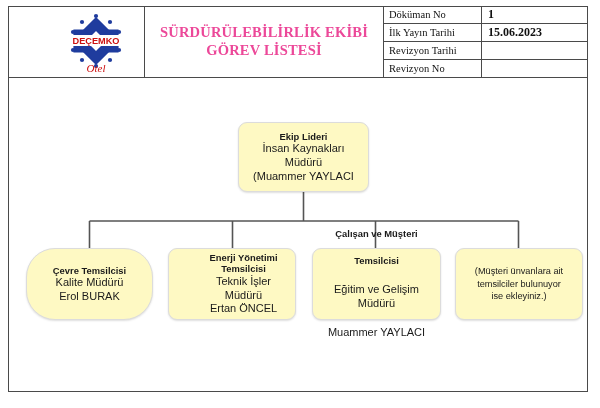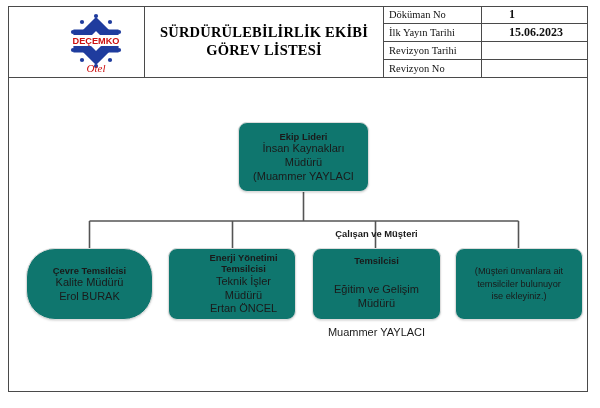--- a/index.html
+++ b/index.html
@@ -67,36 +67,35 @@
     justify-content: center;
     text-align: center;
     padding: 0 6px;
   }
 
   .doc-title {
     font-family: "Liberation Serif", serif;
     font-weight: bold;
     font-size: 14.5px;
     line-height: 1.18;
-    color: #000000;
+    color: #ec4899;
     letter-spacing: 0.2px;
   }
 
   .meta-cell {
     width: 204px;
     flex: none;
     display: flex;
     flex-direction: column;
   }
 
   .meta-row {
     flex: 1;
     display: flex;
     border-bottom: 1px solid #4a4a4a;
-    gap: 21px;
   }
   .meta-row:last-child { border-bottom: none; }
 
   .meta-label {
     width: 98px;
     flex: none;
     border-right: 1px solid #4a4a4a;
     font-family: "Liberation Serif", serif;
     font-size: 10.5px;
     color: #111111;
@@ -121,21 +120,21 @@
     position: absolute;
     left: 9px;
     top: 79px;
     width: 578px;
     height: 312px;
     background: #ffffff;
   }
 
   .node {
     position: absolute;
-    background: #0f766e;
+    background: #fef9c3;
     border: 1px solid #dcdcdc;
     border-radius: 9px;
     box-shadow: 0 1px 2px rgba(0,0,0,0.13);
     display: flex;
     flex-direction: column;
     align-items: center;
     justify-content: center;
     text-align: center;
     padding: 4px 5px;
   }

